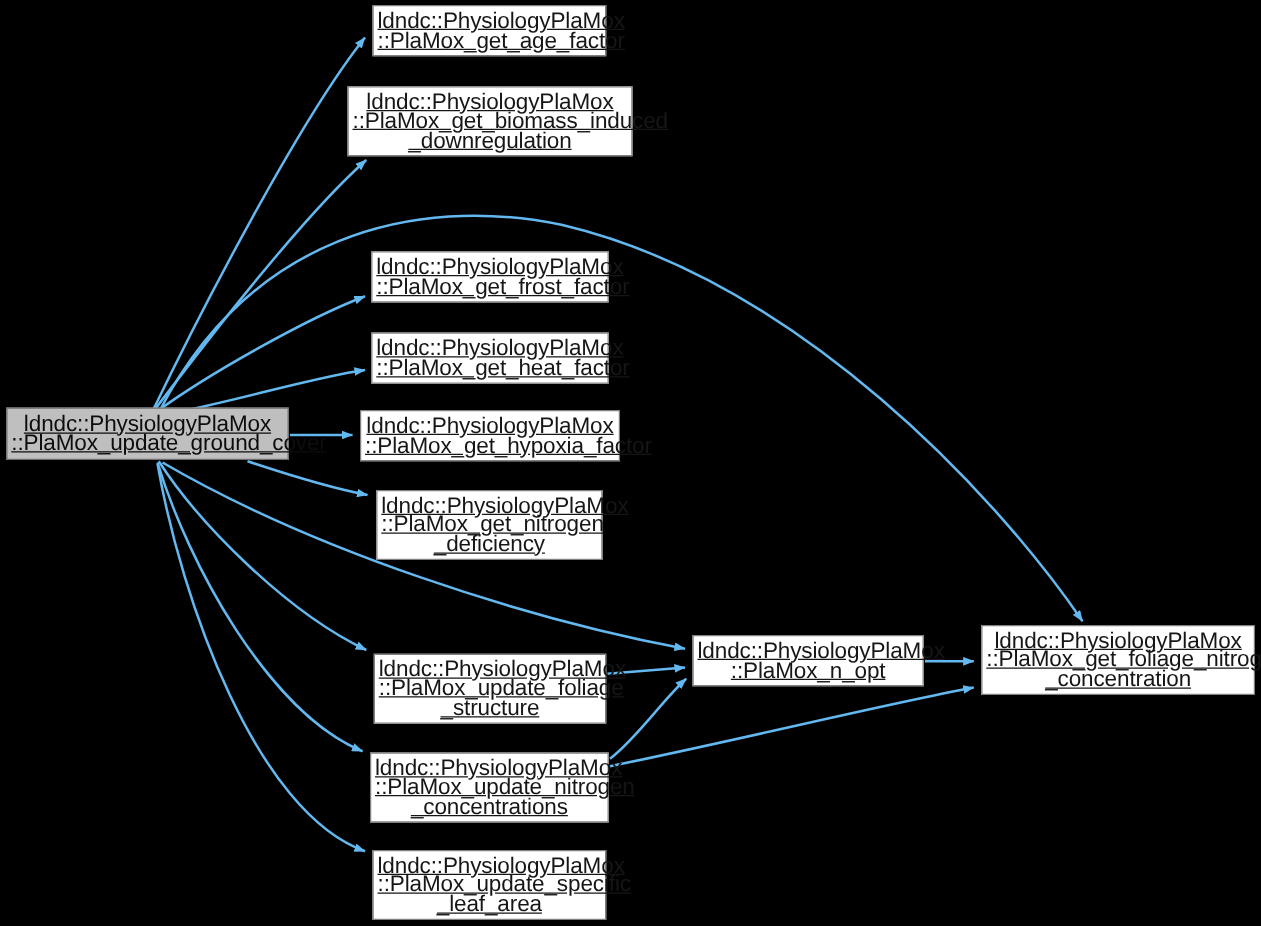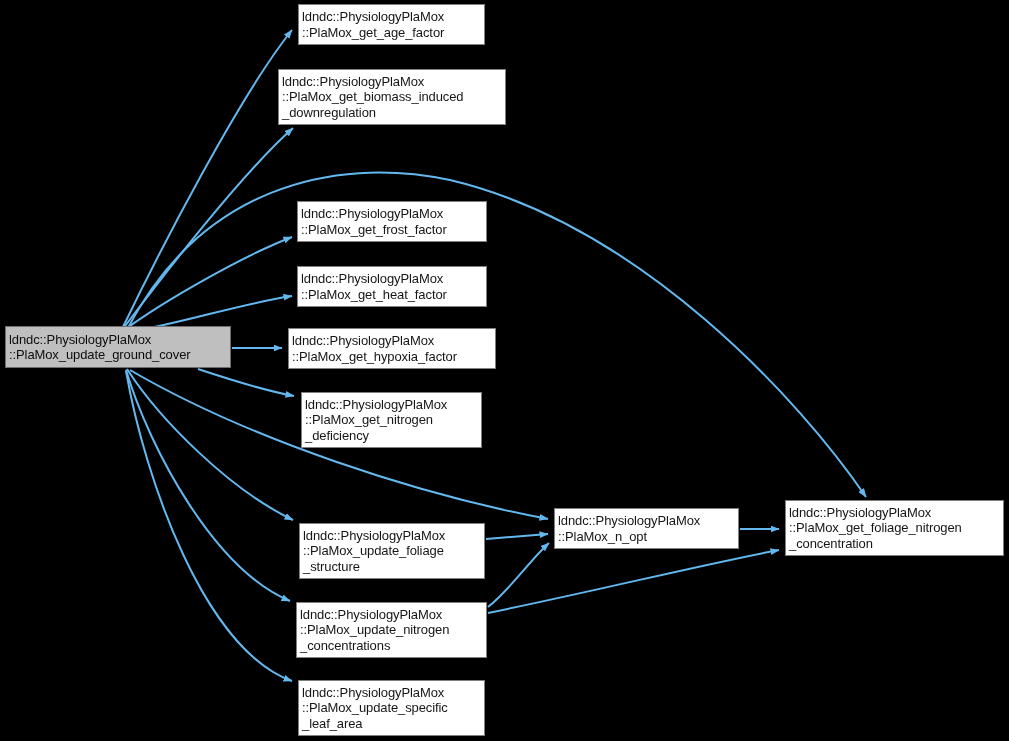--- a/index.html
+++ b/index.html
@@ -23,30 +23,31 @@
     width: 1009px;
     height: 741px;
     pointer-events: none;
   }
   .node {
     position: absolute;
     box-sizing: border-box;
     border: 1px solid #808080;
     background: #ffffff;
     color: #161616;
-    font-size: 13px;
+    font-size: 18px;
     line-height: 15.4px;
-    text-align: left;
+    text-align: center;
     display: flex;
     flex-direction: column;
     align-items: center;
     justify-content: center;
     white-space: pre-line;
     letter-spacing: -0.1px;
     z-index: 2;
+    text-decoration: underline;
   }
   .node.root {
     background: #bfbfbf;
     border: 1px solid #6e6e6e;
     color: #0d0d0d;
   }
   .node .lbl {
     display: block;
     width: 100%;
     padding: 0 3px;

